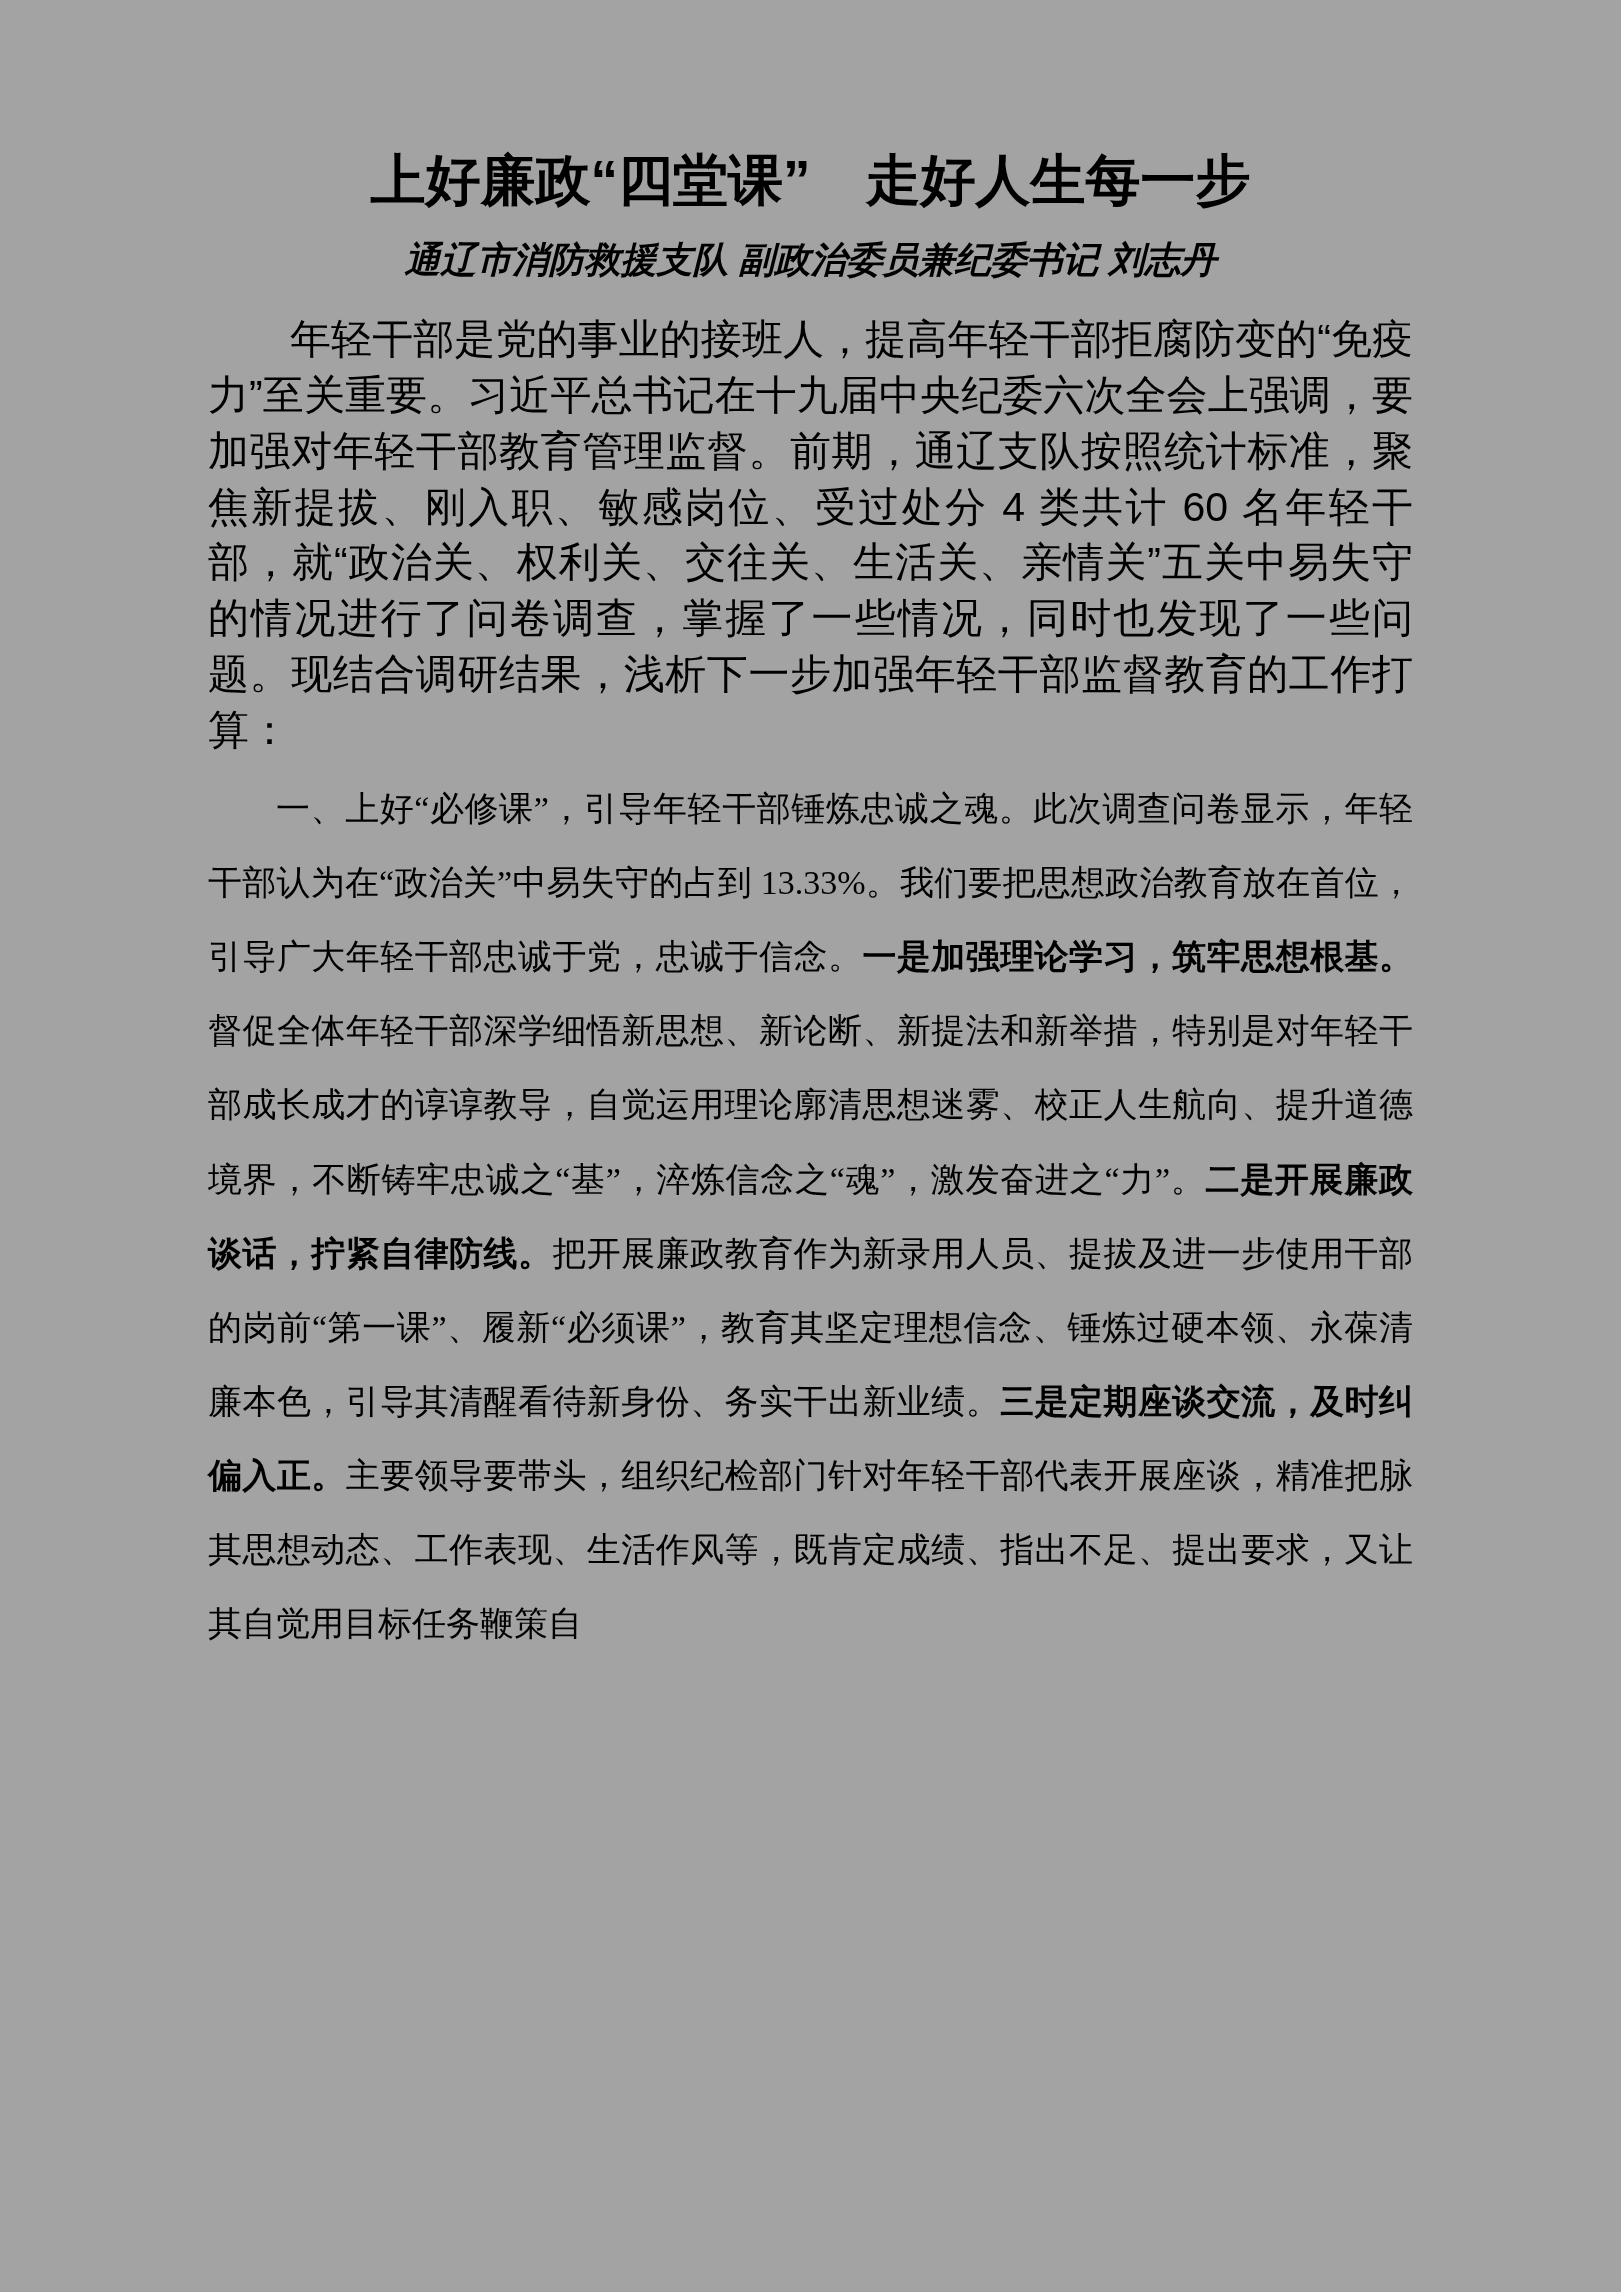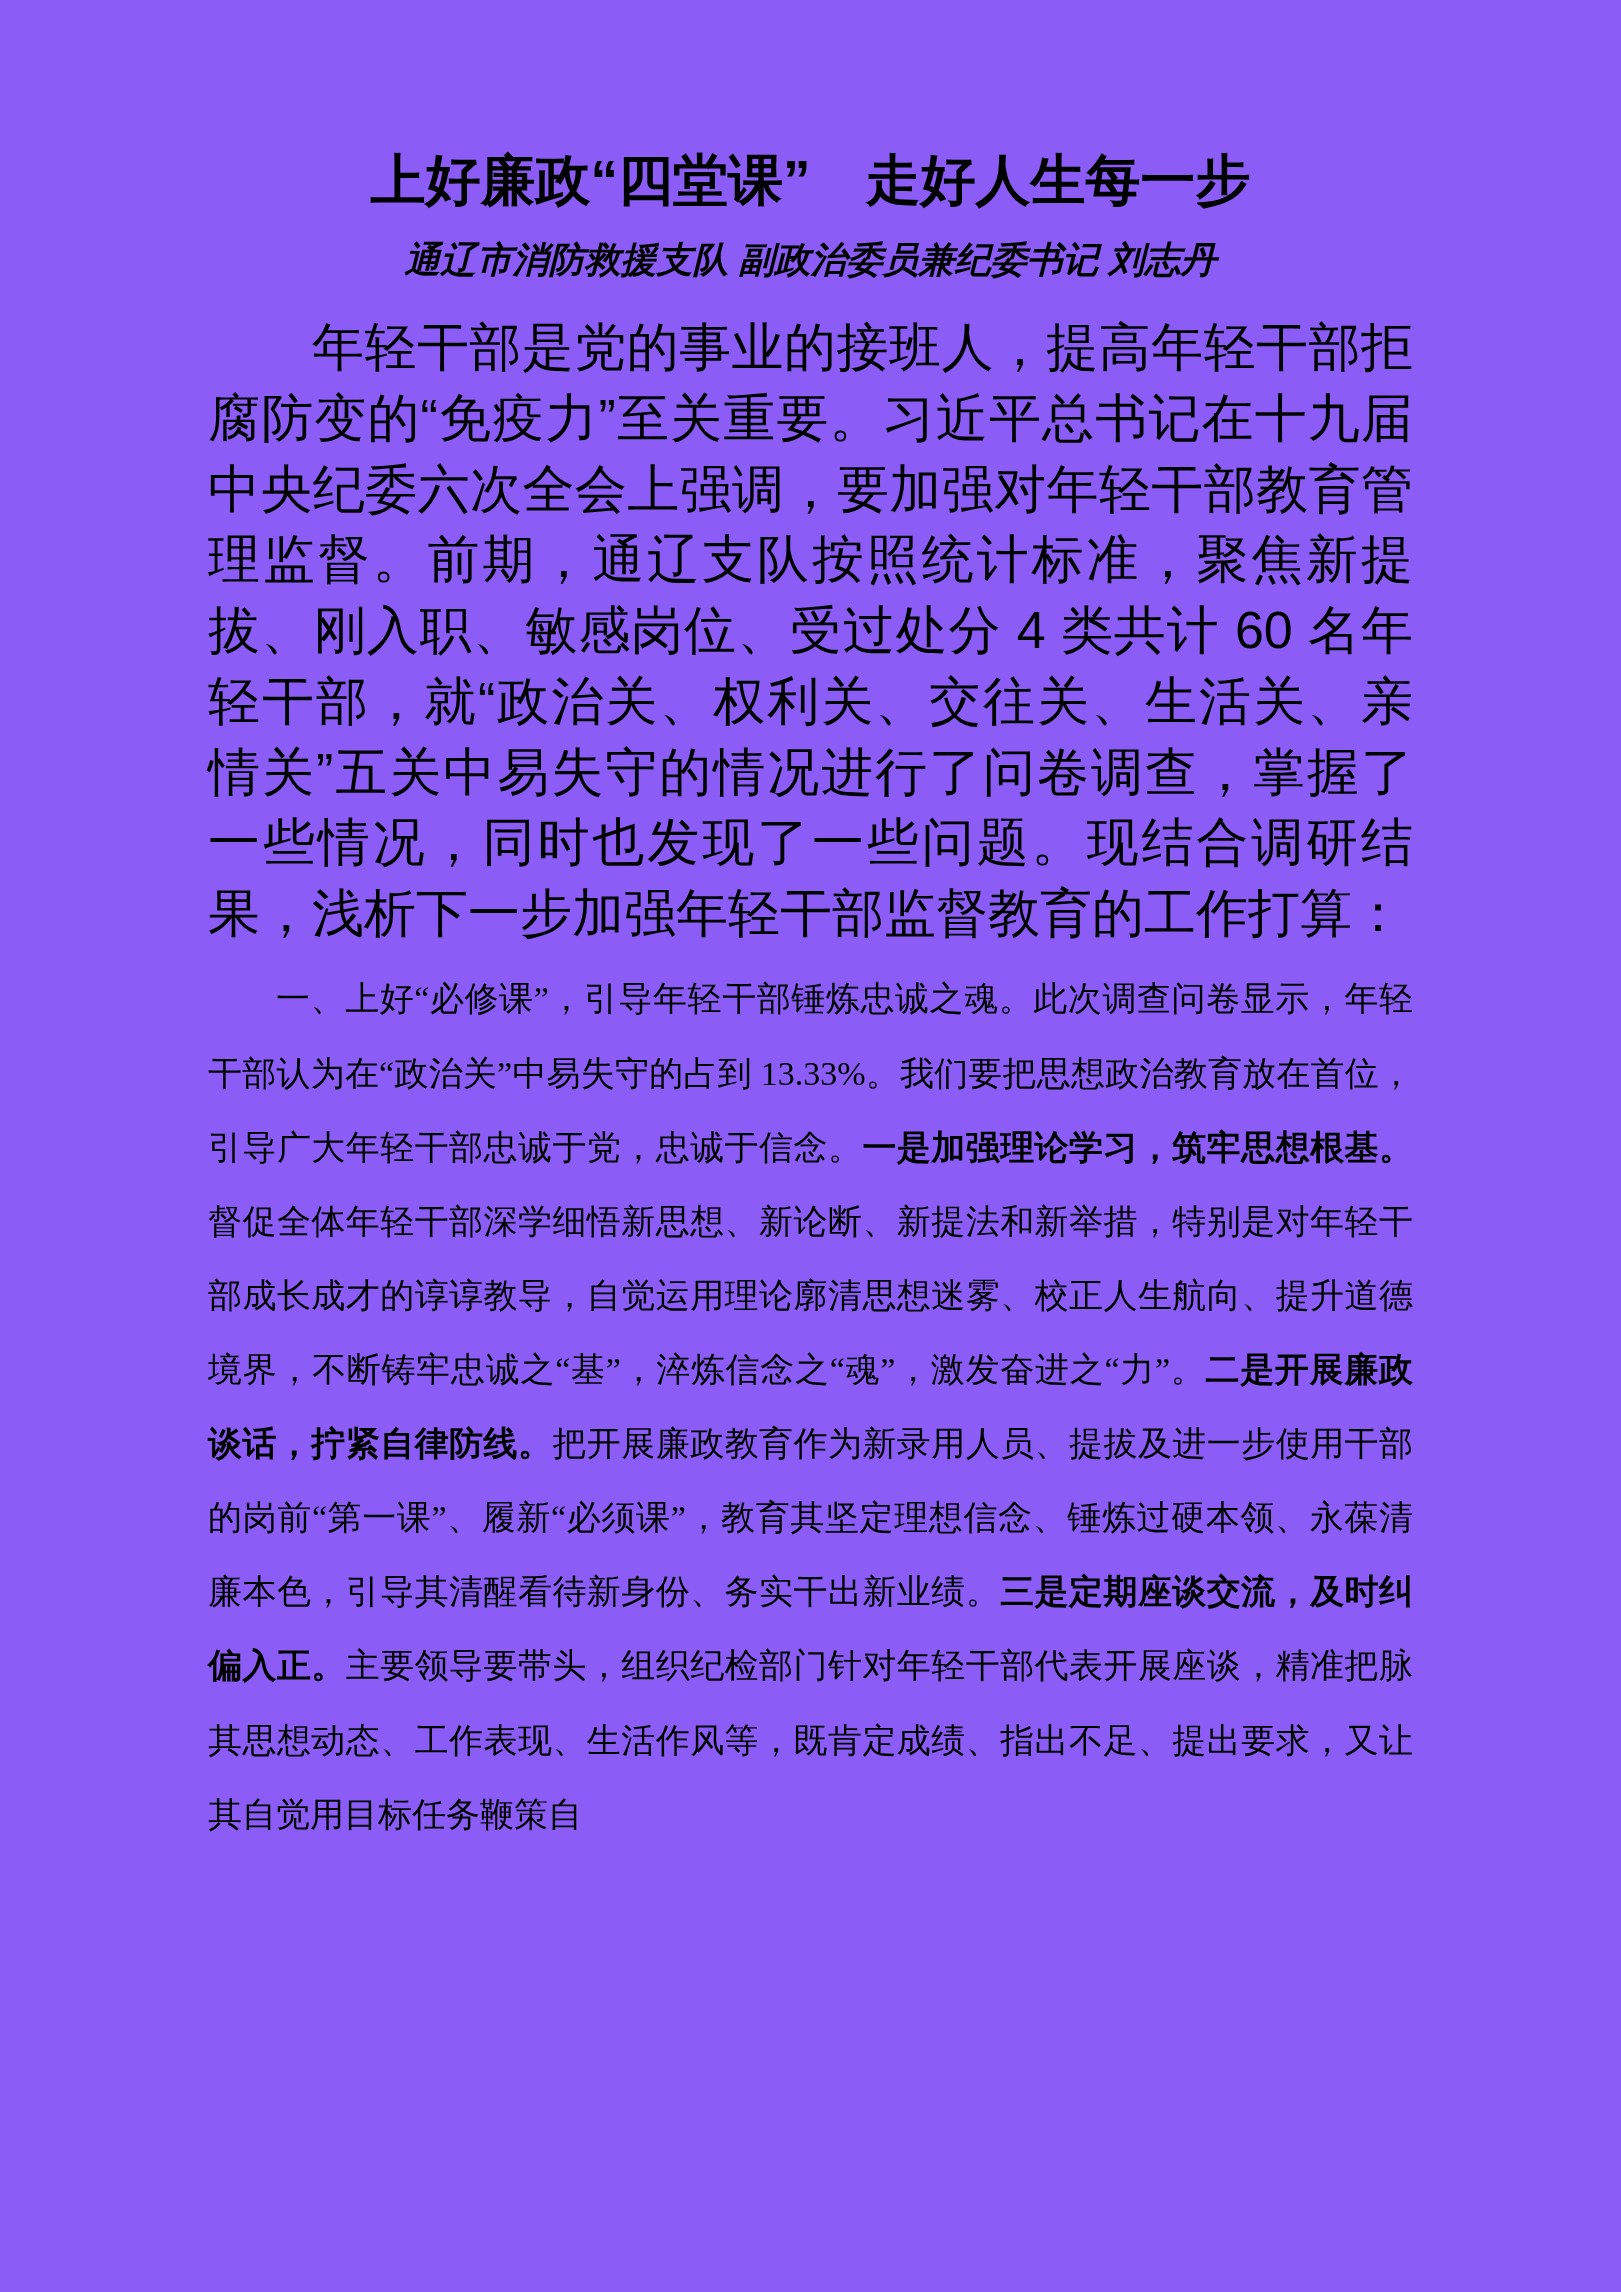--- a/index.html
+++ b/index.html
@@ -6,21 +6,21 @@
     margin: 0;
     padding: 0;
     background: #ffffff;
   }
   .page {
     position: relative;
     width: 1621px;
     height: 2293px;
     box-sizing: border-box;
     padding: 147px 208px 0 208px;
-    background: #8b5cf6;
+    background: #a3a3a3;
     color: #000000;
     overflow: hidden;
   }
   .doc-title {
     margin: 0;
     font-family: "Liberation Sans", sans-serif;
     font-weight: 900;
     font-size: 55px;
     line-height: 1.2;
     text-align: center;
@@ -37,21 +37,21 @@
   }
   .para {
     margin: 0;
     text-indent: 2em;
     text-align: justify;
     word-break: break-all;
   }
   .para-intro {
     margin-top: 29px;
     font-family: "Liberation Sans", sans-serif;
-    font-size: 52px;
+    font-size: 41px;
     line-height: 1.36;
     font-weight: 500;
   }
   .para-body {
     margin-top: 13.7px;
     font-family: "Liberation Serif", serif;
     font-size: 34px;
     line-height: 2.18;
     font-weight: normal;
   }

